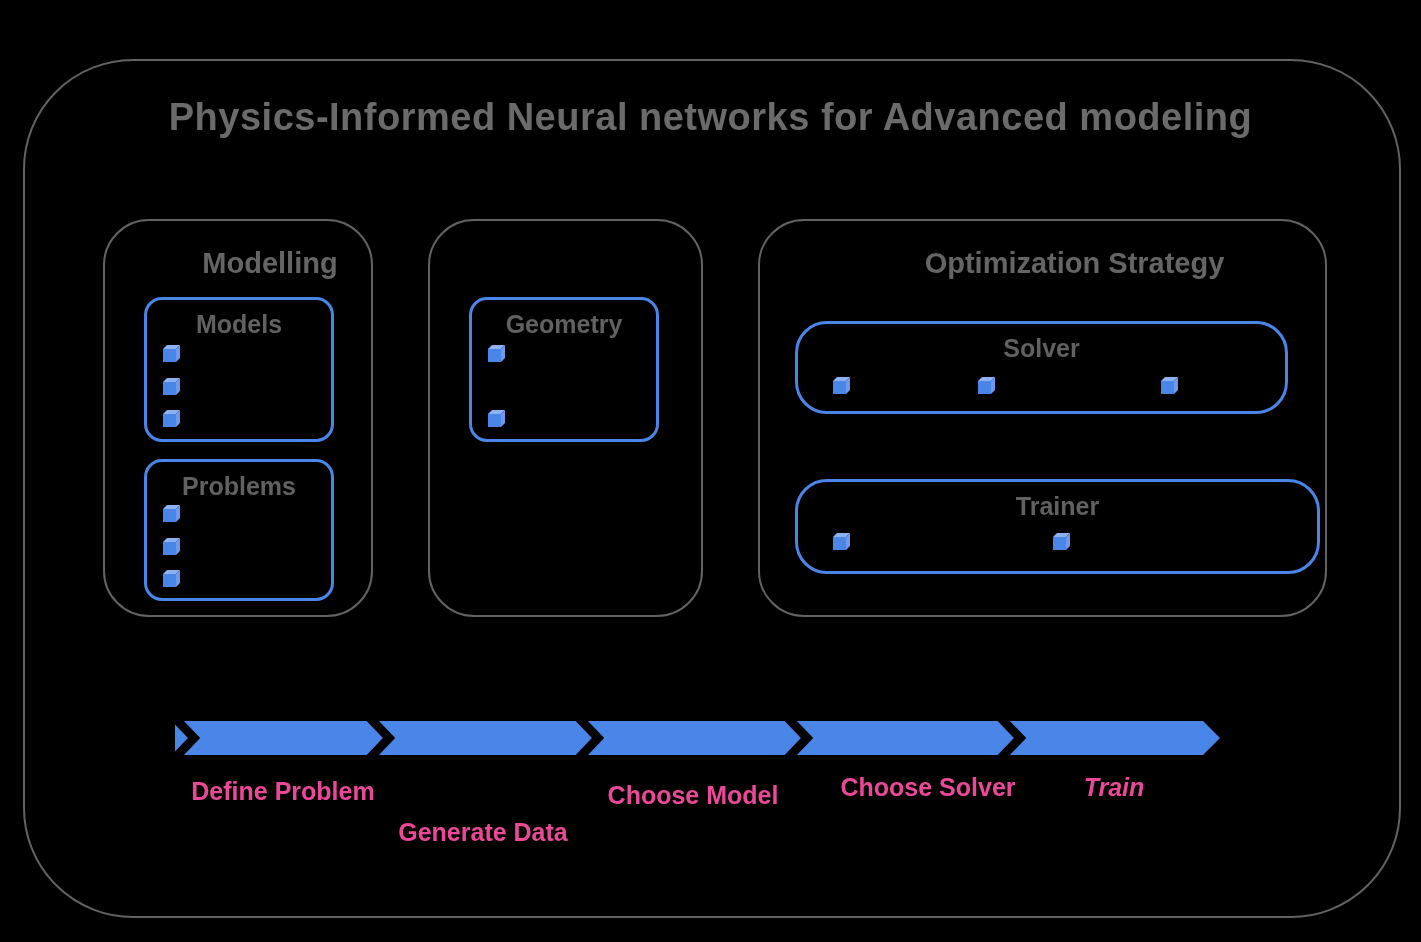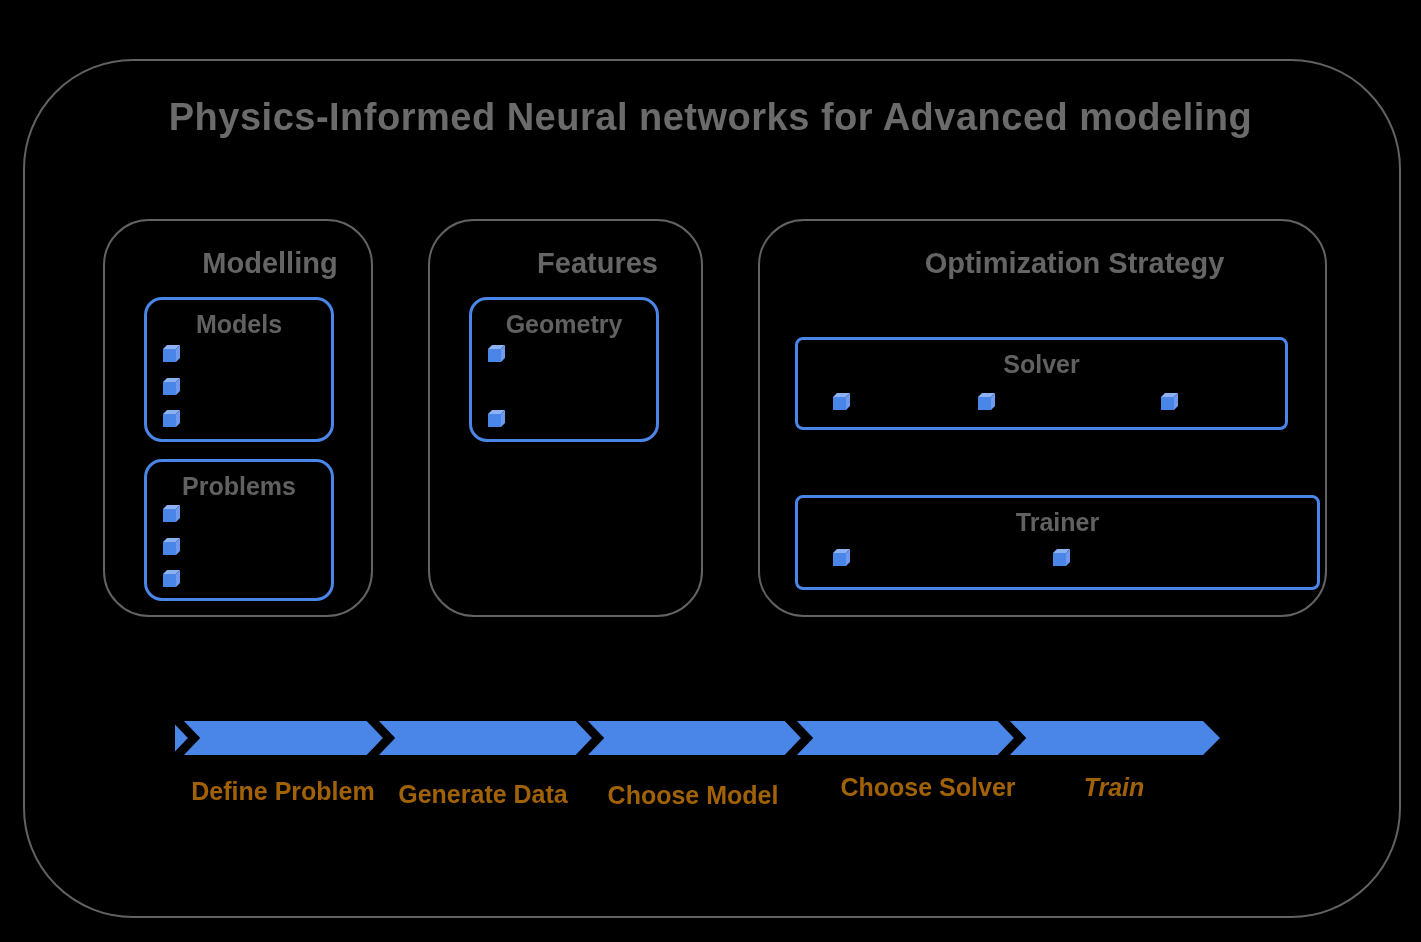--- a/index.html
+++ b/index.html
@@ -60,21 +60,21 @@
     text-align: center;
     font-size: 25px;
     font-weight: bold;
     color: #616161;
   }
   
   .card-tall { left: 39px; width: 184px; }
   .card-row1 { top: 76px;  height: 139px; }
   .card-row2 { top: 238px; height: 136px; }
   
-  .card-wide { left: 35px; width: 487px; border-radius: 8px; margin-top: 16px; }
+  .card-wide { left: 35px; width: 487px; border-radius: 32px; }
   .card-solver  { top: 100px; height: 87px; }
   .card-trainer { top: 258px; height: 89px; padding-left: 32px; }
   
   .cube {
     position: absolute;
     width: 13px; height: 13px;
     background: #4a86e8;
   }
   .cube::before {
     content: "";
@@ -99,21 +99,21 @@
     left: 0; top: 0;
     width: 1421px; height: 942px;
     pointer-events: none;
   }
   .step-label {
     position: absolute;
     transform: translateX(-50%);
     white-space: nowrap;
     font-size: 25px;
     font-weight: bold;
-    color: #a16207;
+    color: #ec4899;
   }
 </style>
 </head>
 <body>
 
 <div class="canvas">
 
   <div class="outer-frame"></div>
 
   <div class="diagram-title">Physics-Informed Neural networks for Advanced modeling</div>
@@ -128,21 +128,20 @@
     </div>
     <div class="card card-tall card-row2">
       <div class="card-header">Problems</div>
       <span class="cube" style="left:16px; top:47px;"></span>
       <span class="cube" style="left:16px; top:80px;"></span>
       <span class="cube" style="left:16px; top:112px;"></span>
     </div>
   </div>
 
   <div class="section section-features">
-    <div class="section-header">Features</div>
     <div class="card card-tall card-row1">
       <div class="card-header">Geometry</div>
       <span class="cube" style="left:16px; top:49px;"></span>
       <span class="cube" style="left:16px; top:114px;"></span>
     </div>
   </div>
 
   <div class="section section-optimization">
     <div class="section-header">Optimization Strategy</div>
     <div class="card card-wide card-solver">
@@ -161,18 +160,18 @@
   <svg class="ribbon" viewBox="0 0 1421 942" xmlns="http://www.w3.org/2000/svg">
     <polygon points="175,721 1203,721 1220,738 1203,755 175,755" fill="#4a86e8"></polygon>
     <path d="M173,716 L194,738 L173,760" stroke="#000" stroke-width="9" fill="none"></path>
     <path d="M368,716 L389,738 L368,760" stroke="#000" stroke-width="9" fill="none"></path>
     <path d="M577,716 L598,738 L577,760" stroke="#000" stroke-width="9" fill="none"></path>
     <path d="M786,716 L807,738 L786,760" stroke="#000" stroke-width="9" fill="none"></path>
     <path d="M999,716 L1020,738 L999,760" stroke="#000" stroke-width="9" fill="none"></path>
   </svg>
 
   <div class="step-label" style="left:283px;  top:777px;">Define Problem</div>
-  <div class="step-label" style="left:483px;  top:780px;">Generate Data</div>
+  <div class="step-label" style="left:483px;  top:818px;">Generate Data</div>
   <div class="step-label" style="left:693px;  top:781px;">Choose Model</div>
   <div class="step-label" style="left:928px;  top:773px;">Choose Solver</div>
   <div class="step-label" style="left:1114px; top:773px;font-style:italic;">Train</div>
 
 </div>
 
 </body></html>

